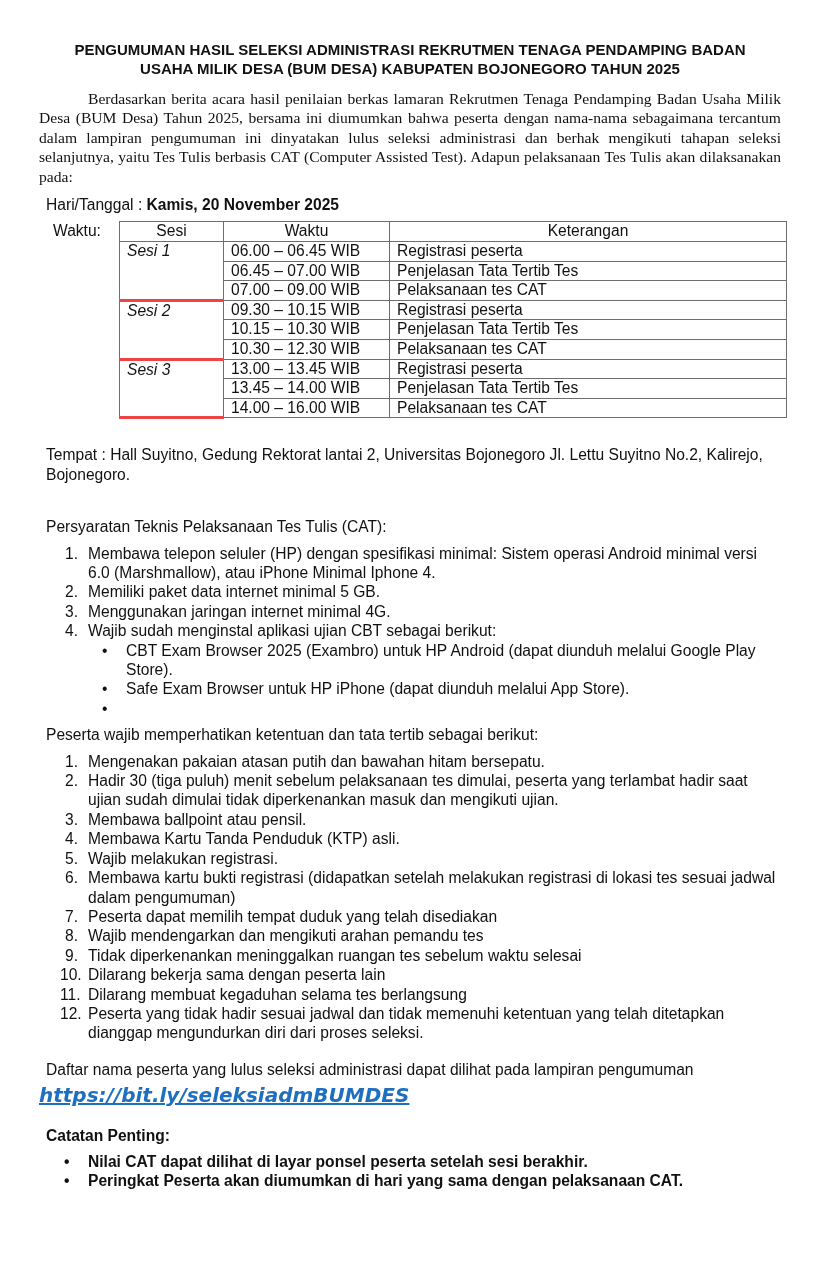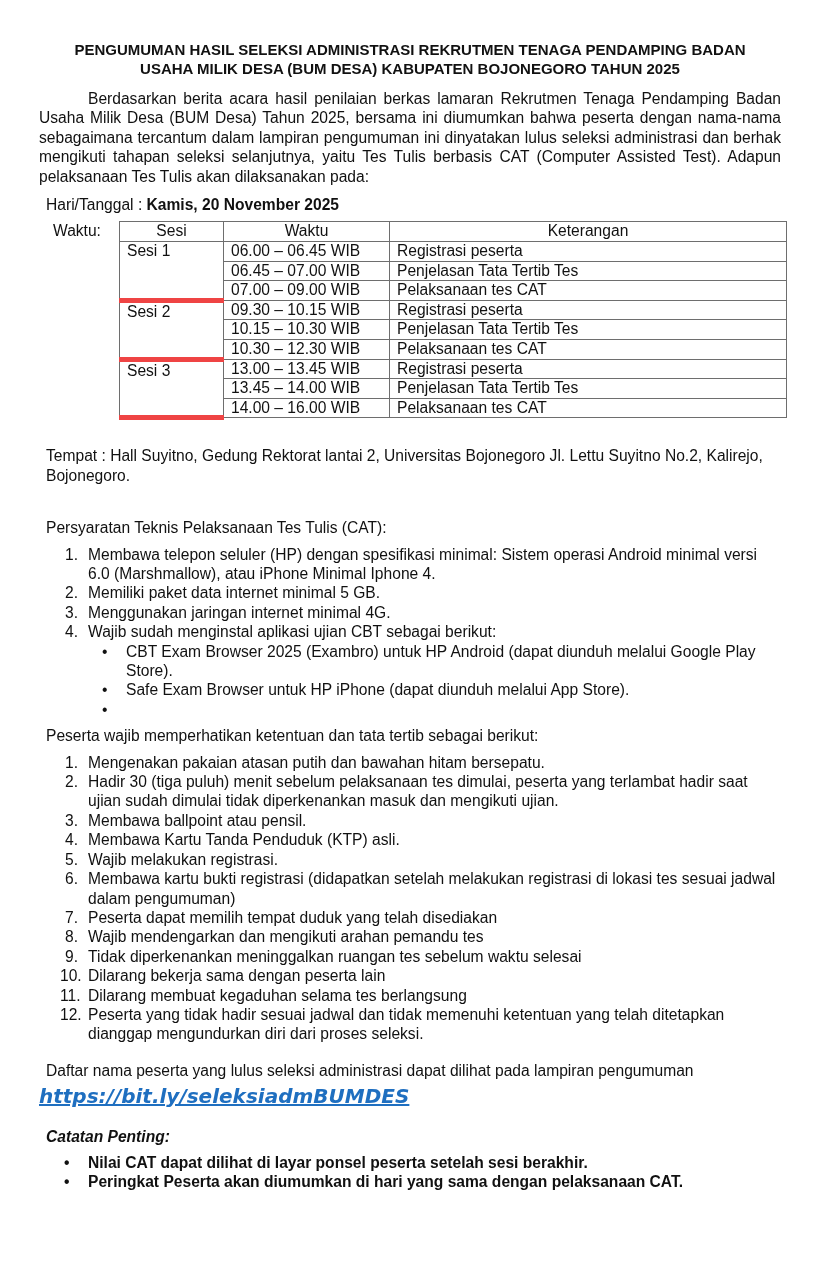--- a/index.html
+++ b/index.html
@@ -8,54 +8,54 @@
     font-family: "Liberation Sans", sans-serif;
     color: #111111;
     font-size: 15.6px;
     line-height: 19.4px;
   }
   .page { position: relative; padding: 40px 56px 0 39px; }
   .title {
     text-align: center; font-weight: bold; font-size: 15px; line-height: 19px;
     margin: 0 0 11px 0; letter-spacing: 0px;
   }
-  .para { text-align: justify; text-indent: 49px; margin: 0; }
+  .para { text-align: justify; text-indent: 49px; margin: 0; font-family: Liberation Serif, serif; }
   .row { margin: 7px; }
   .date-line { margin-top: 9px; }
   .date-line b { font-weight: bold; }
   .waktu-wrap { position: relative; }
   .waktu-label { position: absolute; left: 14px; top: 0; text-align: right; }
   table.sched {
     margin-left: 80px; border-collapse: collapse; width: 668px;
     font-size: 15.6px; line-height: 18.6px;
   }
   table.sched th, table.sched td {
     border: 1px solid #6e6e6e; padding: 0 7px; font-weight: normal; vertical-align: top;
   }
   table.sched th { text-align: center; }
-  table.sched td.sesi { border-bottom: 5px solid #ef4444; }
+  table.sched td.sesi { border-bottom: 3px solid #ef4444; font-style: italic; }
   .col-sesi { width: 89px; }
   .col-waktu { width: 151px; }
   .spacer { height: 19px; }
   ol, ul { margin: 0; padding: 0; }
   .num-list { list-style: none; padding-left: 0; }
   .num-list li { position: relative; padding-left: 49px; }
   .num-list li .n { position: absolute; left: 26px; top: 0; }
   .num-list li .n.wide { left: 21px; }
   .bul-list { list-style: none; padding-left: 0; }
   .bul-list li { position: relative; padding-left: 87px; }
   .bul-list li .b { position: absolute; left: 63px; top: 0; }
   .note-list li { padding-left: 49px; }
   .note-list li .b { left: 25px; }
   .note-list li { font-weight: bold; }
   .link {
     color: #1f6fc0; font-weight: bold; font-style: italic; text-decoration: underline;
     font-family: "DejaVu Sans", sans-serif; font-size: 20px;
   }
-  .bold { font-weight: bold; font-style: italic; }
+  .bold { font-weight: bold; }
 </style>
 </head>
 <body>
 
 <div class="page">
   <div class="title">
     <div>PENGUMUMAN HASIL SELEKSI ADMINISTRASI REKRUTMEN TENAGA PENDAMPING BADAN</div>
     <div>USAHA MILIK DESA (BUM DESA) KABUPATEN BOJONEGORO TAHUN 2025</div>
   </div>
 

